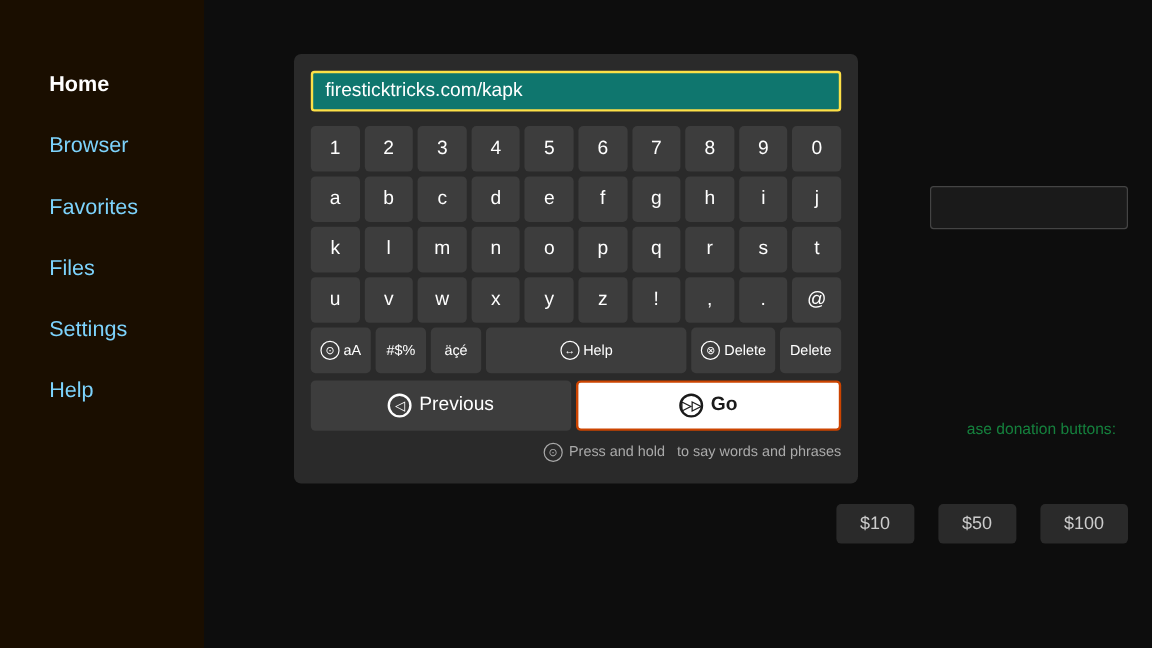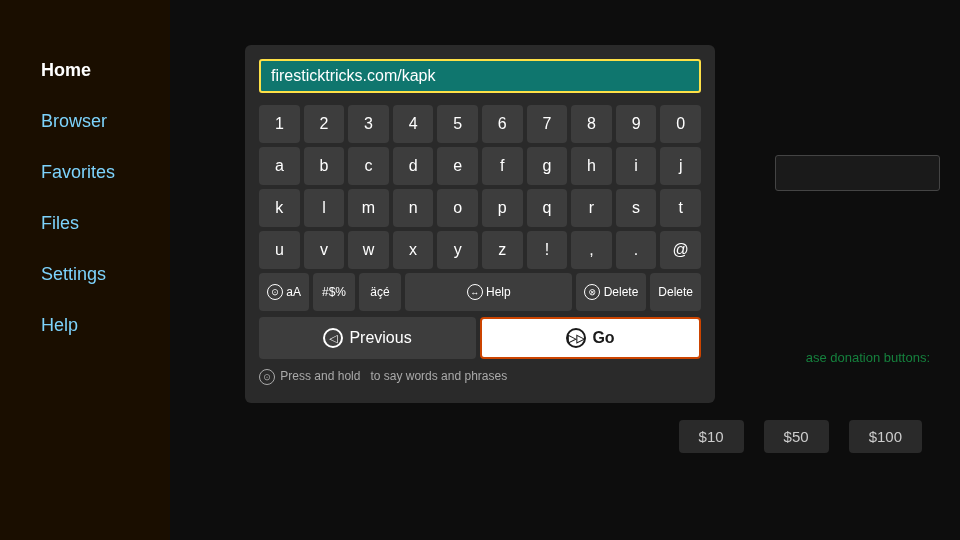--- a/index.html
+++ b/index.html
@@ -49,21 +49,21 @@
     
     .donation-text {
       position: absolute;
       right: 30px;
       top: 350px;
       color: #15803d;
       font-size: 13px;
     }
     .donation-buttons {
       position: absolute;
-      right: 38px;
+      right: 20px;
       top: 420px;
       display: flex;
       gap: 20px;
       color: #ccc;
       font-size: 15px;
     }
     .donation-btn {
       background: #2a2a2a;
       color: #ccc;
       padding: 8px 20px;
@@ -188,21 +188,21 @@
       width: 16px;
       height: 16px;
       border-radius: 50%;
       border: 1.5px solid currentColor;
       font-size: 9px;
       flex-shrink: 0;
     }
 
     
     .voice-hint {
-      text-align: left;
+      text-align: right;
       color: #aaa;
       font-size: 12px;
       margin-top: 10px;
     }
     .voice-hint .mic-icon {
       display: inline-flex;
       align-items: center;
       justify-content: center;
       width: 16px;
       height: 16px;

